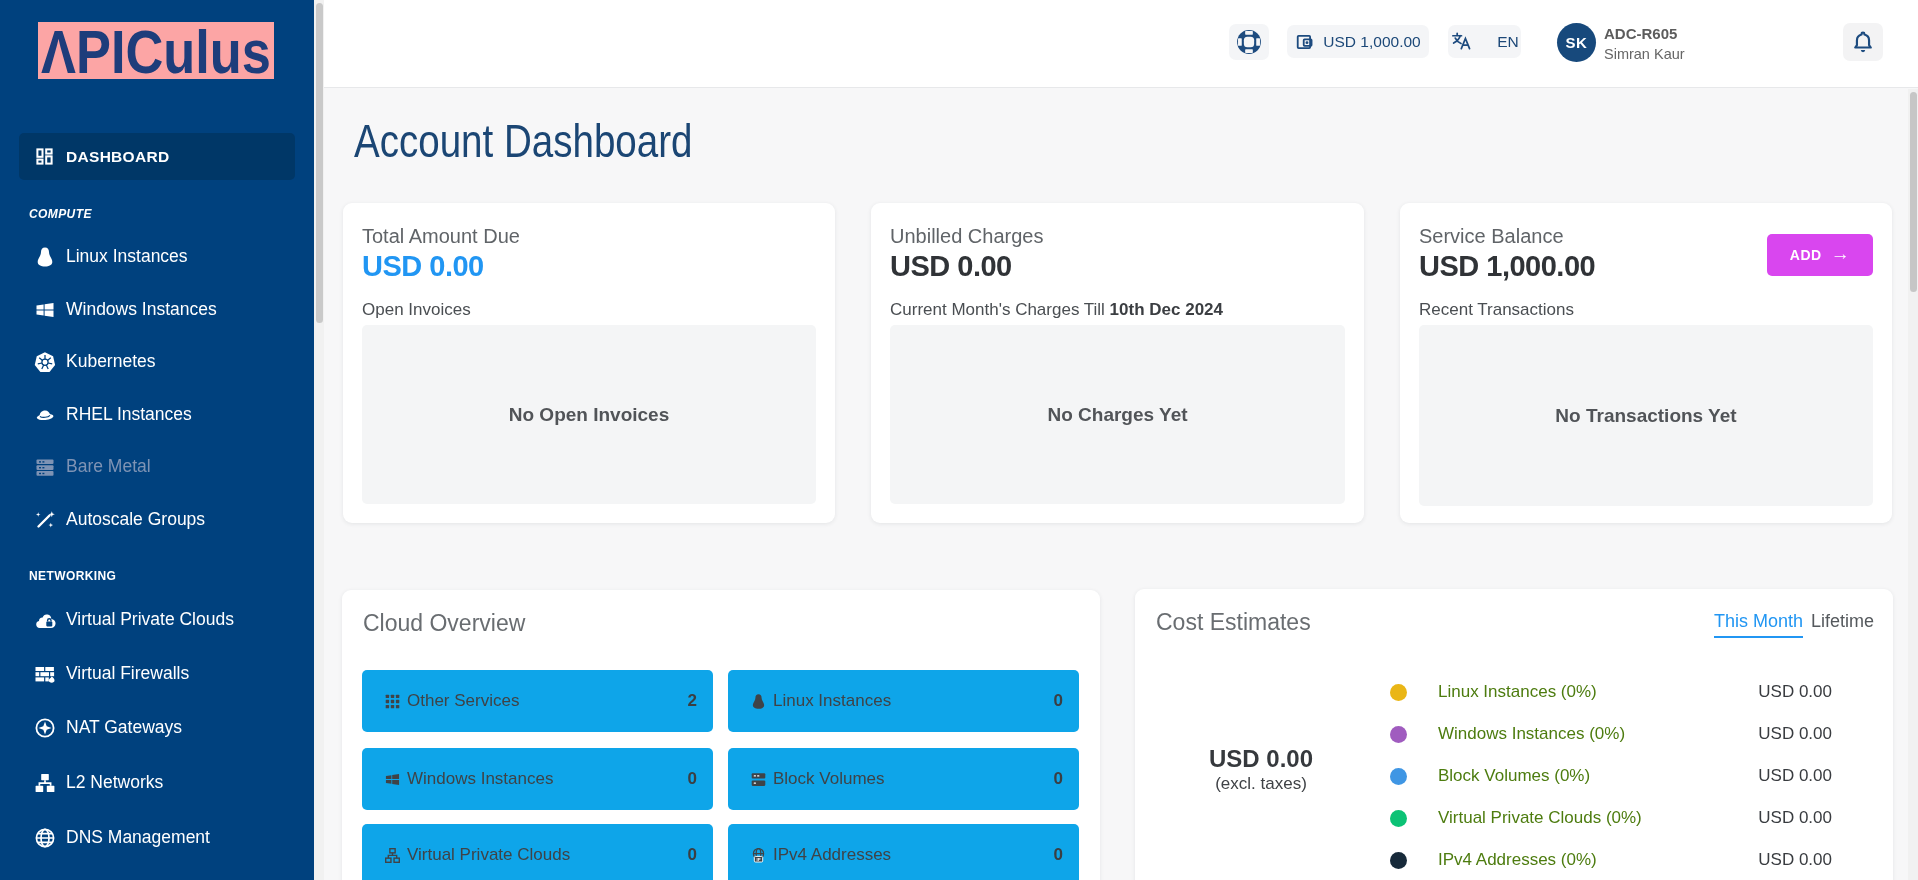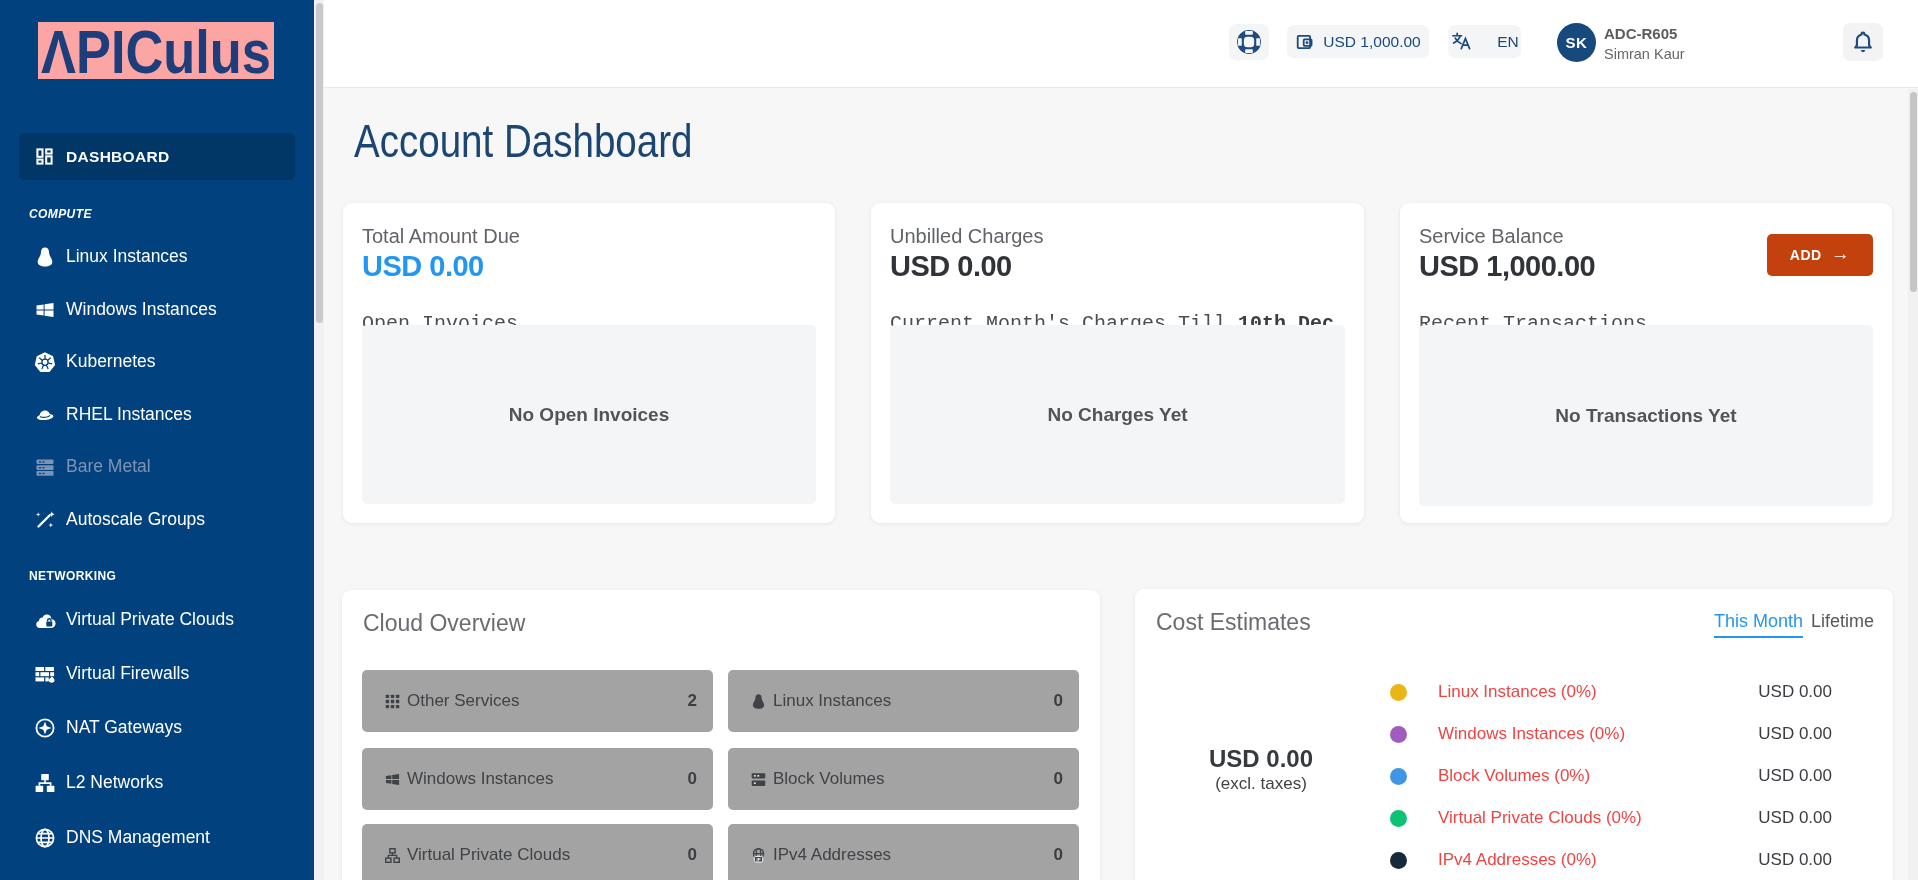--- a/index.html
+++ b/index.html
@@ -34,43 +34,43 @@
 
 
 h1.pagetitle { position:absolute; left:30px; top:113px; font-size:47px; font-weight:400; color:#1b4674; transform:scaleX(0.82); transform-origin:left; }
 .card { position:absolute; background:#fff; border-radius:9px; box-shadow:0 1px 4px rgba(30,40,60,0.09); }
 .c1 { left:19px;  top:203px; width:492px; height:320px; }
 .c2 { left:547px; top:203px; width:493px; height:320px; }
 .c3 { left:1076px;top:203px; width:492px; height:320px; }
 .ctitle { position:absolute; left:19px; top:22px; font-size:20px; color:#606468; }
 .camount { position:absolute; left:19px; top:47px; font-size:29px; font-weight:bold; color:#303337; letter-spacing:-0.5px; }
 .camount.blue { color:#2196f3; }
-.csub { position:absolute; left:19px; top:109px; font-size:20px; color:#4a4e52;font-family:Liberation Mono, monospace; }
+.csub { position:absolute; left:19px; top:97px; font-size:17px; color:#4a4e52; }
 .csub b { color:#3b3e42; }
 .cpanel { position:absolute; left:19px; right:19px; top:122px; height:179px; background:#f4f5f6; border-radius:5px; display:flex; align-items:center; justify-content:center; font-size:19px; font-weight:bold; color:#515458; }
-.addbtn { position:absolute; right:19px; top:31px; width:106px; height:42px; background:#c2410c; border-radius:5px; color:#fff; font-size:14px; font-weight:bold; letter-spacing:0.5px; display:flex; align-items:center; justify-content:center; gap:9px; }
+.addbtn { position:absolute; right:19px; top:31px; width:106px; height:42px; background:#d946ef; border-radius:5px; color:#fff; font-size:14px; font-weight:bold; letter-spacing:0.5px; display:flex; align-items:center; justify-content:center; gap:9px; }
 .addbtn .ar { font-size:19px; font-weight:normal; margin-top:-2px; }
 
 .c4 { left:18px; top:590px; width:758px; height:600px; }
 .c5 { left:811px; top:589px; width:758px; height:600px; }
 .bigtitle { position:absolute; left:21px; top:20px; font-size:23px; color:#696d71; }
-.tile { position:absolute; width:351px; height:62px; background:#a3a3a3; border-radius:5px; display:flex; align-items:center;text-decoration:underline; }
+.tile { position:absolute; width:351px; height:62px; background:#0ea5e9; border-radius:5px; display:flex; align-items:center;text-decoration:underline; }
 .tile svg { position:absolute; left:22px; width:17px; height:17px; }
 .tile .tl { position:absolute; left:45px; font-size:17px; color:#3f4347; }
 .tile .tn { position:absolute; right:16px; font-size:17px; font-weight:bold; color:#3b3e42; }
 
 .tabs { position:absolute; right:19px; top:22px; font-size:18px; }
 .tab-on { color:#2196f3; border-bottom:2px solid #2196f3; padding-bottom:5px; }
 .tab-off { color:#55595d; margin-left:8px; }
 .donut-c { position:absolute; left:21px; top:156px; width:210px; text-align:center; }
 .donut-c .d1 { font-size:24px; font-weight:bold; color:#36393d; }
 .donut-c .d2 { font-size:17px; color:#3f4246; margin-top:1px; }
 .leg-row { position:absolute; left:249px; height:20px; display:flex; align-items:center; }
 .leg-dot { position:absolute; left:6px; width:17px; height:17px; border-radius:50%; }
-.leg-lab { position:absolute; left:54px; font-size:17px; color:#ef4444; white-space:nowrap; }
+.leg-lab { position:absolute; left:54px; font-size:17px; color:#4d7c0f; white-space:nowrap; }
 .leg-val { position:absolute; left:298px; width:150px; text-align:right; font-size:17px; color:#393c40; }
 </style>
 </head>
 <body>
 <div class="stage">
   <div class="sidebar">
     <div class="logo">
         <svg width="236" height="57" style="overflow:visible;">
           <text x="118" y="51" text-anchor="middle" font-family="Liberation Sans, sans-serif" font-weight="bold" font-size="62" fill="#1e3d7b" textLength="230" lengthAdjust="spacingAndGlyphs">ΛPICulus</text>
         </svg>

